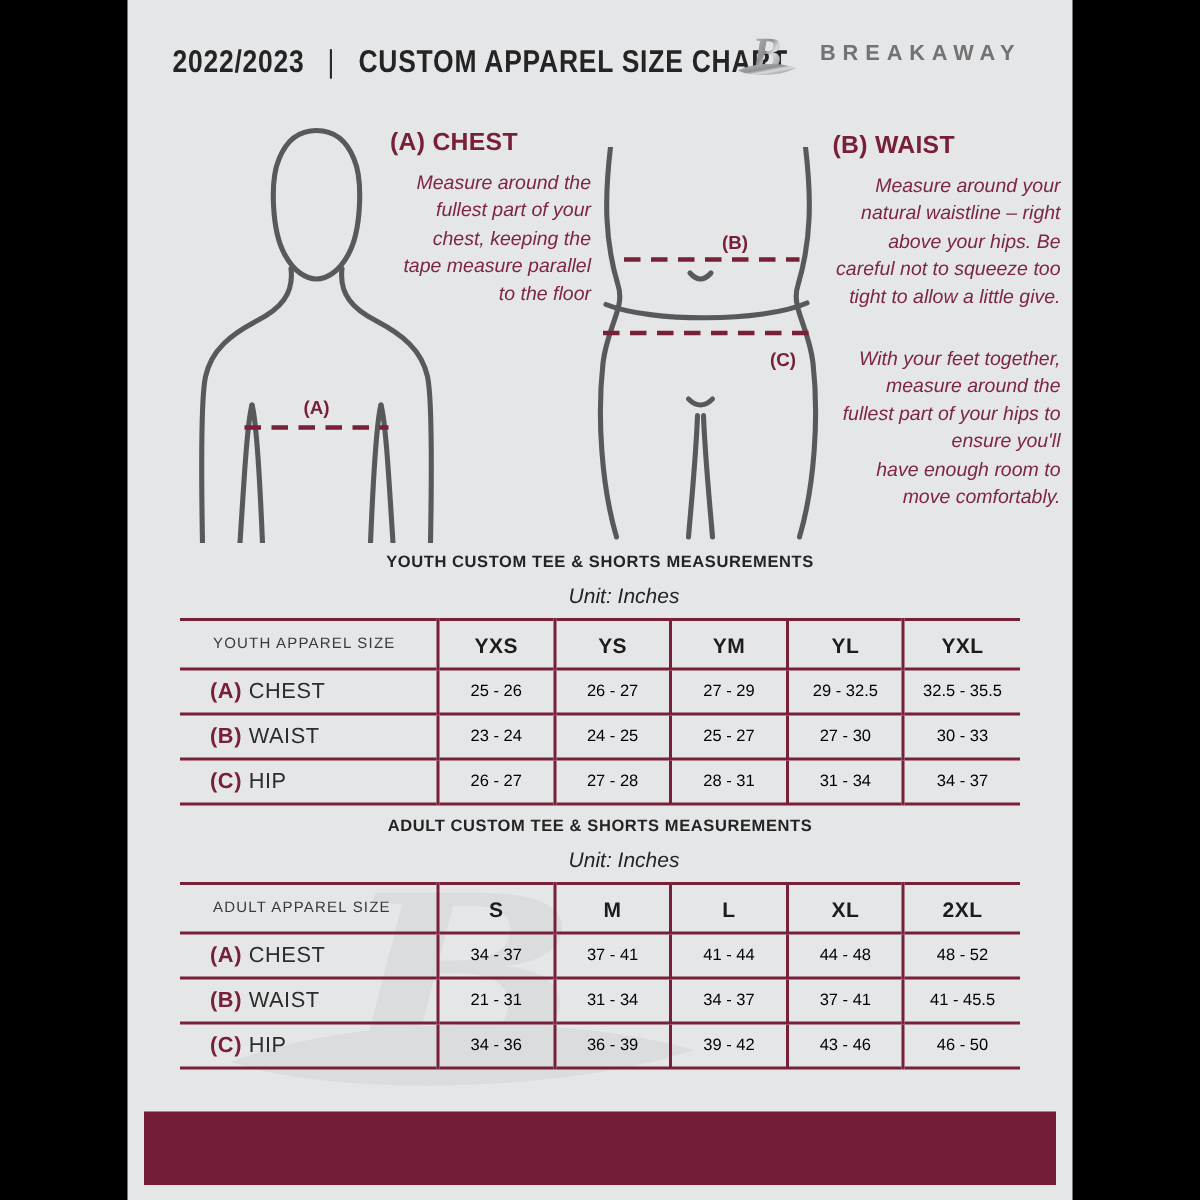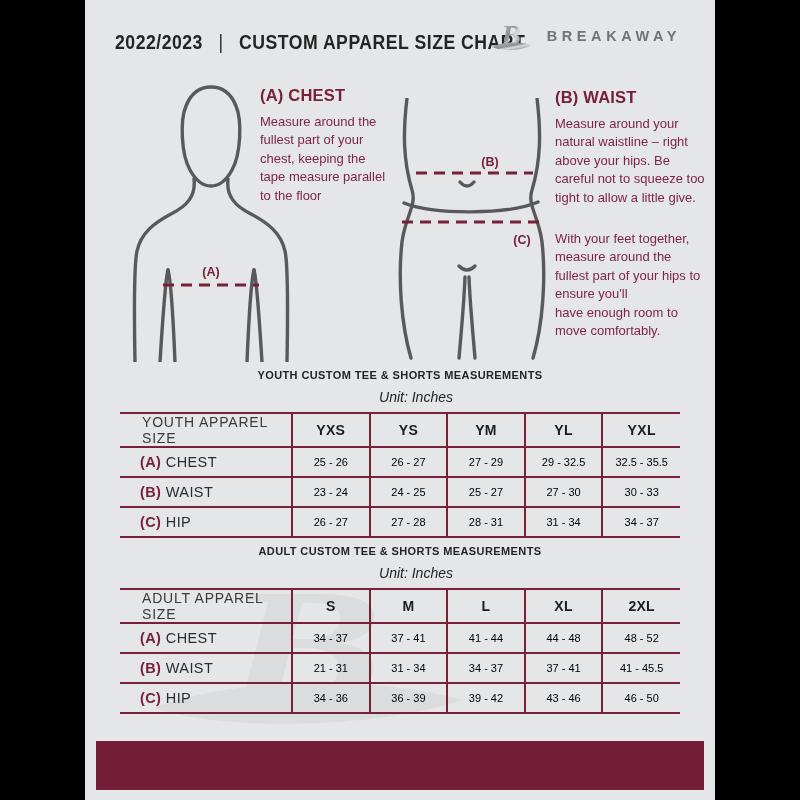--- a/index.html
+++ b/index.html
@@ -24,39 +24,39 @@
   .brand-name{font-weight:bold;font-size:14.5px;letter-spacing:4.6px;color:#737373;}
 
   
   .fig{position:absolute;}
   .fig path{fill:none;stroke:var(--fig);stroke-width:3.4;stroke-linecap:round;}
   .dashline{stroke:var(--maroon);stroke-width:3;stroke-dasharray:11 7;}
   .fig-label{font-family:"Liberation Sans",sans-serif;font-weight:bold;font-size:12.5px;
     fill:var(--maroon);text-anchor:middle;}
   .guide-block{position:absolute;}
   .guide-heading{font-weight:bold;font-size:16.5px;color:var(--maroon);letter-spacing:0.2px;}
-  .guide-desc{font-size:13px;line-height:1.42;color:var(--maroon-text);
-    margin-top:8px;white-space:pre-line;}
+  .guide-desc{font-style:italic;font-size:13px;line-height:1.42;color:var(--maroon-text);
+    margin-top:8px;white-space:pre-line;text-align:right;}
 
   
   .section-title{position:absolute;left:0;width:630px;text-align:center;font-weight:bold;
     font-size:11px;color:#242424;letter-spacing:0.4px;}
   .section-unit{position:absolute;left:16px;width:630px;text-align:center;font-style:italic;
     font-size:14px;color:#242424;}
 
   
   .size-table{position:absolute;left:35px;width:560px;border-collapse:collapse;table-layout:fixed;}
   .size-table col.c-label{width:172px;}
   .size-table col.c-size{width:77.6px;}
   .size-table thead tr{height:33px;border-top:2px solid var(--maroon);border-bottom:2px solid var(--maroon);}
   .size-table tbody tr{height:30px;border-bottom:2px solid var(--maroon);}
   .size-table th,.size-table td{padding:0;text-align:center;vertical-align:middle;}
   .size-table th+th,.size-table td+td{border-left:2px solid var(--maroon);}
   .size-table th{font-weight:bold;font-size:14px;color:#1c1c1c;letter-spacing:0.3px;}
-  .size-table th.label-head{font-weight:normal;font-size:14px;color:#3a3a3a;letter-spacing:0.8px;
+  .size-table th.label-head{font-weight:normal;font-size:10px;color:#3a3a3a;letter-spacing:0.8px;
     text-align:left;padding-left:22px;}
   .size-table td{font-size:11px;color:#000000;}
   .size-table td.label-cell{text-align:left;padding-left:20px;font-size:14.5px;color:#2c2c2c;letter-spacing:0.4px;}
   .marker{font-weight:bold;color:var(--maroon);}
 
   
   .watermark{position:absolute;left:45px;top:548px;opacity:0.5;z-index:0;}
   .bottom-bar{position:absolute;left:11px;top:741px;width:608px;height:49px;background:var(--bar);}
   .layer{position:relative;z-index:1;}
 </style>

